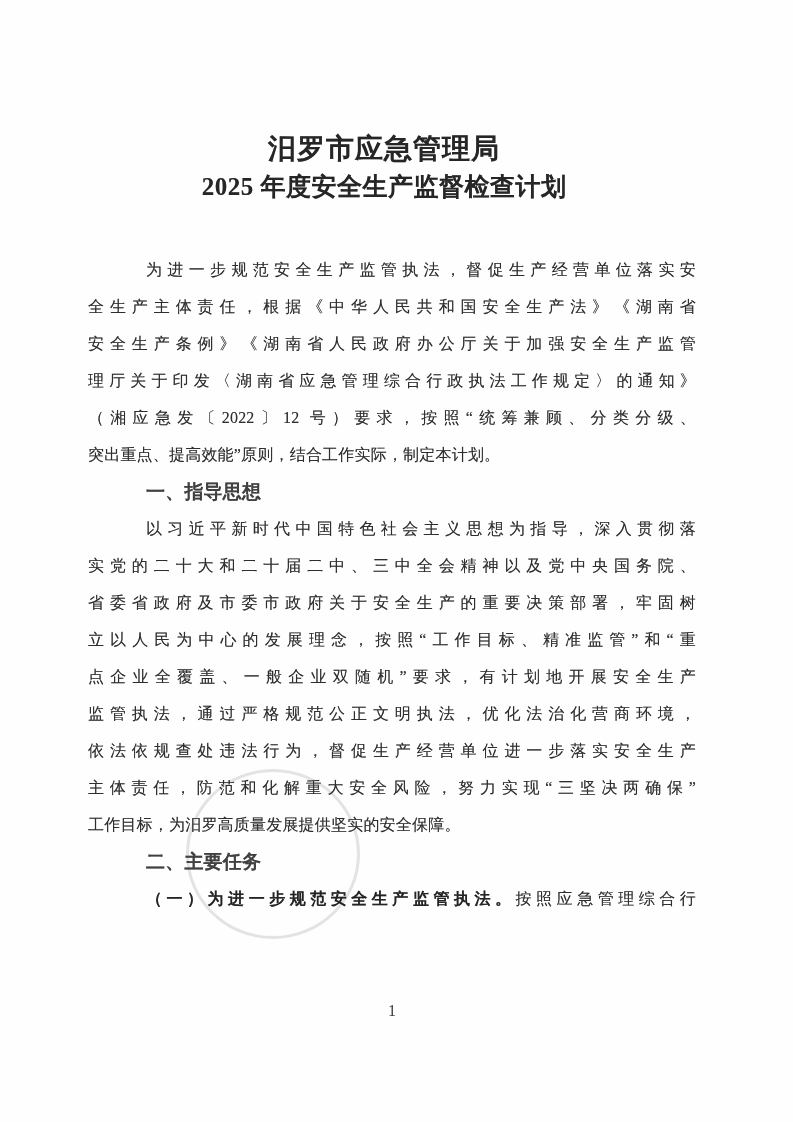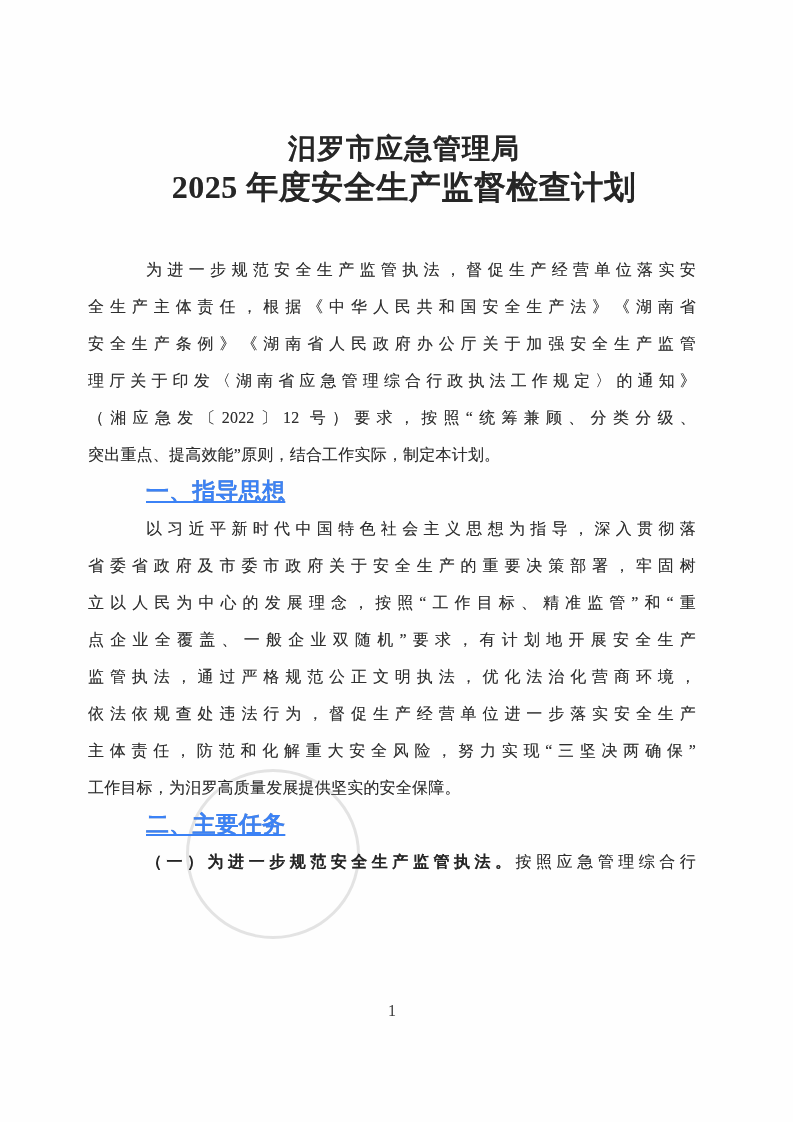--- a/index.html
+++ b/index.html
@@ -19,51 +19,50 @@
     top: 769px;
     width: 168px;
     height: 164px;
     border: 3px solid rgba(150, 150, 150, 0.26);
     border-radius: 50%;
     pointer-events: none;
   }
   .title-block {
     position: absolute;
     top: 130px;
-    left: 100px;
+    left: 80px;
     width: 608px;
     text-align: center;
     font-weight: 700;
     color: #262626;
     text-shadow: 0 0 0.6px rgba(70,70,70,0.55);
   }
   .title-line1 { font-size: 28px; line-height: 38px; letter-spacing: 1px; }
-  .title-line2 { font-size: 32px; line-height: 38px; letter-spacing: 0.5px; }
+  .title-line2 { font-size: 25px; line-height: 38px; letter-spacing: 0.5px; }
   .body-block {
     position: absolute;
     top: 251px;
     left: 88px;
     width: 608px;
     text-shadow: 0 0 0.5px rgba(70,70,70,0.5);
   }
   .ln {
     height: 37px;
     line-height: 37px;
     font-size: 16px;
     letter-spacing: 0.2px;
     white-space: normal;
   }
   .just { text-align: justify; text-align-last: justify; }
   .ind  { text-indent: 58px; }
   .head {
     font-family: "Liberation Sans", "DejaVu Sans", sans-serif;
     font-weight: 700;
-    color: #3b82f6;
-    font-size: 23px;
-    text-decoration: underline;
+    color: #404040;
+    font-size: 19px;
   }
   .b { font-weight: 700; color: #242424; }
   .pageno {
     position: absolute;
     top: 1002px;
     left: 88px;
     width: 608px;
     text-align: center;
     font-size: 16px;
     color: #3c3c3c;
@@ -86,20 +85,21 @@
     <div class="ln ind just">为进一步规范安全生产监管执法，督促生产经营单位落实安</div>
     <div class="ln just">全生产主体责任，根据《中华人民共和国安全生产法》《湖南省</div>
     <div class="ln just">安全生产条例》《湖南省人民政府办公厅关于加强安全生产监管</div>
     <div class="ln just">理厅关于印发〈湖南省应急管理综合行政执法工作规定〉的通知》</div>
     <div class="ln just">（湘应急发〔2022〕12 号）要求，按照“统筹兼顾、分类分级、</div>
     <div class="ln">突出重点、提高效能”原则，结合工作实际，制定本计划。</div>
 
     <div class="ln ind head">一、指导思想</div>
 
     <div class="ln ind just">以习近平新时代中国特色社会主义思想为指导，深入贯彻落</div>
+    <div class="ln just">实党的二十大和二十届二中、三中全会精神以及党中央国务院、</div>
     <div class="ln just">省委省政府及市委市政府关于安全生产的重要决策部署，牢固树</div>
     <div class="ln just">立以人民为中心的发展理念，按照“工作目标、精准监管”和“重</div>
     <div class="ln just">点企业全覆盖、一般企业双随机”要求，有计划地开展安全生产</div>
     <div class="ln just">监管执法，通过严格规范公正文明执法，优化法治化营商环境，</div>
     <div class="ln just">依法依规查处违法行为，督促生产经营单位进一步落实安全生产</div>
     <div class="ln just">主体责任，防范和化解重大安全风险，努力实现“三坚决两确保”</div>
     <div class="ln">工作目标，为汨罗高质量发展提供坚实的安全保障。</div>
 
     <div class="ln ind head">二、主要任务</div>
 

